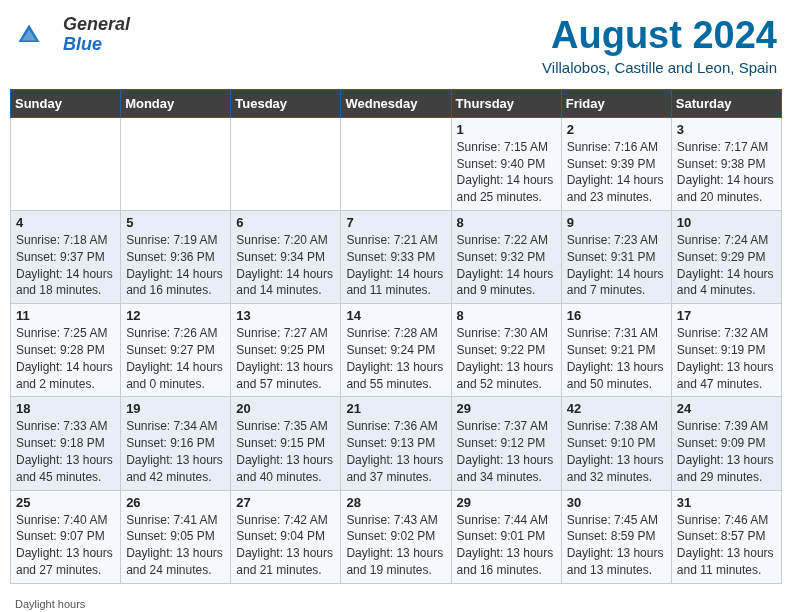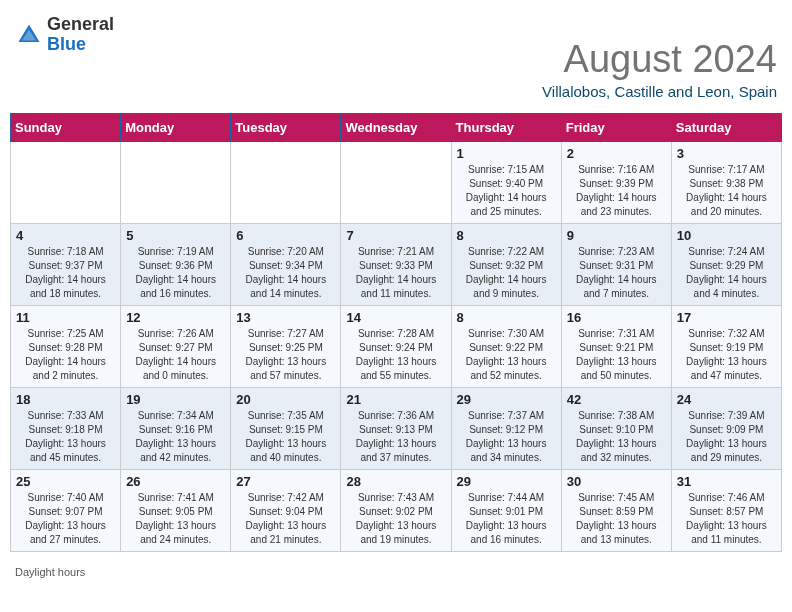--- a/index.html
+++ b/index.html
@@ -13,55 +13,55 @@
     .header-area {
       display: flex;
       justify-content: space-between;
       align-items: flex-start;
       margin-bottom: 8px;
       padding: 5px 5px;
     }
     .logo-area {
       display: flex;
       align-items: center;
-      gap: 4px;
+      gap: 20px;
+      font-style: italic;
     }
     .logo-text {
       font-size: 18px;
       font-weight: bold;
       line-height: 1.1;
     }
     .logo-general { color: #333; }
     .logo-blue { color: #1a6fc4; }
     .logo-icon {
       width: 28px;
       height: 28px;
     }
     .title-area {
       text-align: right;
     }
     .month-title {
       font-size: 38px;
-      font-weight: 400;
-      color: #737373;
+      font-weight: 700;
+      color: #0369a1;
       line-height: 1.1;
-      margin-top: 24px;
     }
     .subtitle {
       font-size: 15px;
       color: #0c4a6e;
       margin-top: 2px;
     }
     .calendar-table {
       width: 100%;
       border-collapse: collapse;
       font-size: 11px;
     }
     .calendar-table thead th {
-      background: #be185d;
+      background: #404040;
       color: #fff;
       padding: 6px 4px;
       text-align: left;
       font-size: 13px;
       font-weight: 600;
       border: 1px solid #1a5fa0;
     }
     .calendar-table tbody td {
       vertical-align: top;
       border: 1px solid #ccc;
@@ -78,24 +78,23 @@
       background: #e8eef5;
     }
     .day-number {
       font-size: 13px;
       font-weight: bold;
       color: #222;
       display: block;
       margin-bottom: 2px;
     }
     .day-info {
-      font-size: 10px;
+      font-size: 12px;
       color: #333;
       line-height: 1.4;
-      text-align: center;
     }
     .empty-cell {
       background: #fff !important;
     }
     .footer-note {
       margin-top: 14px;
       font-size: 11px;
       color: #555;
       padding-left: 5px;
     }

